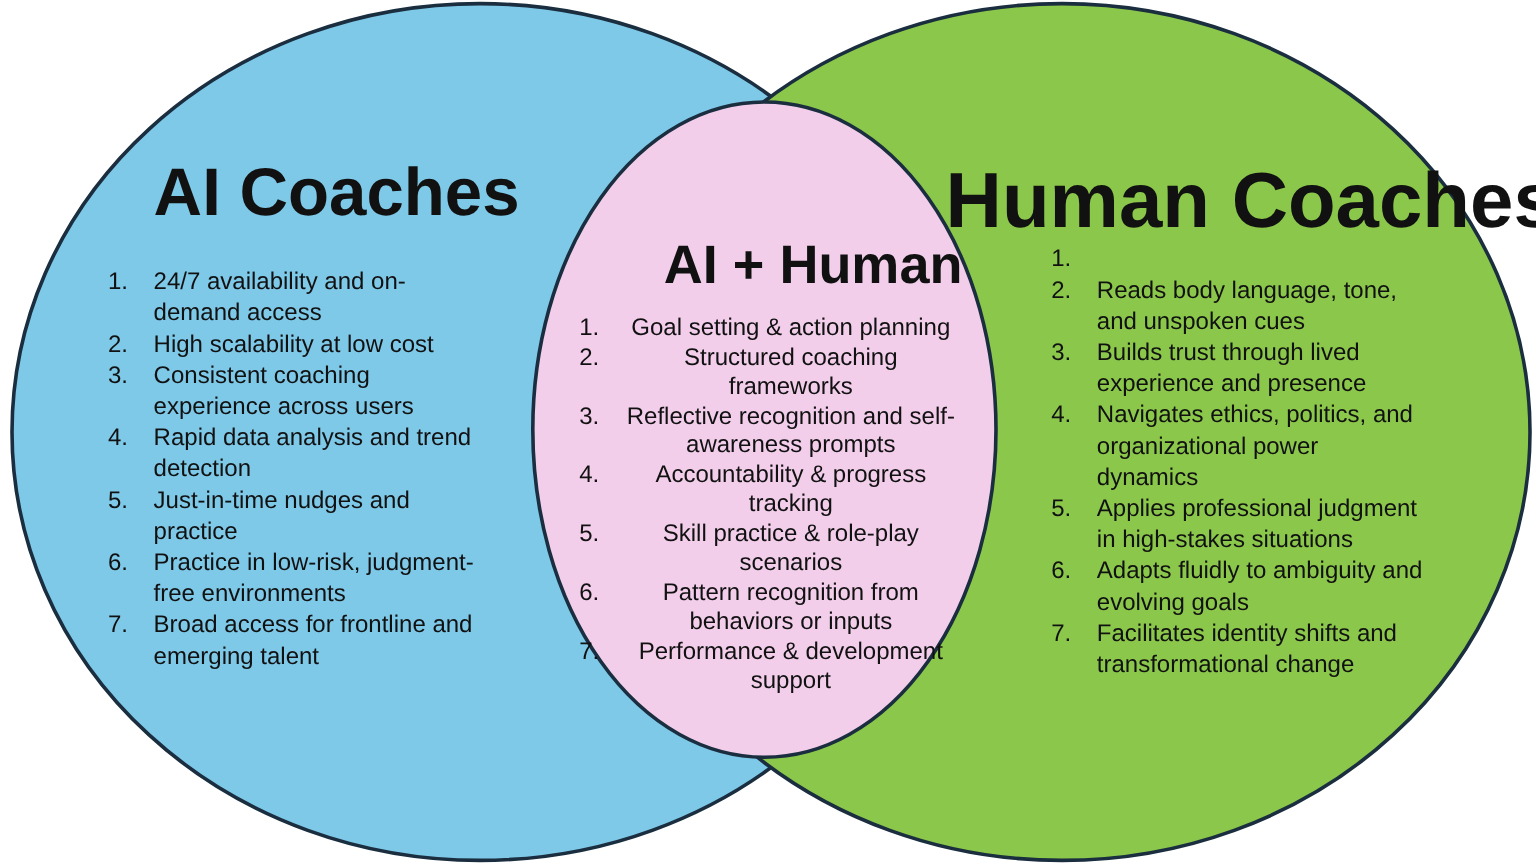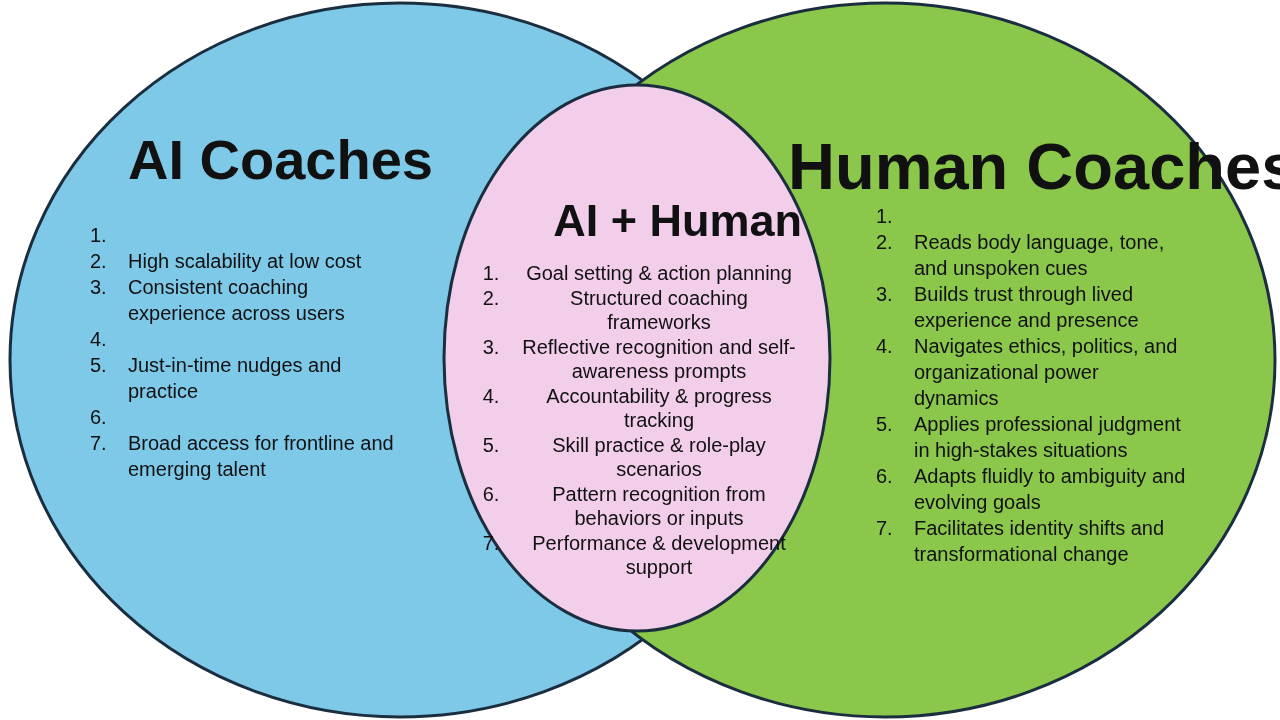--- a/index.html
+++ b/index.html
@@ -45,38 +45,41 @@
 
   <div class="circle-title title-left">AI Coaches</div>
 
   <div class="circle-title title-right">Human Coaches</div>
 
   <div class="circle-title title-center">AI + Human</div>
 
   <ol class="list list-left">
       <li>
         <span class="num">1.</span>
+        <span class="txt">24/7 availability and on-demand access</span>
       </li>
       <li>
         <span class="num">2.</span>
         <span class="txt">High scalability at low cost</span>
       </li>
       <li>
         <span class="num">3.</span>
         <span class="txt">Consistent coaching experience across users</span>
       </li>
       <li>
         <span class="num">4.</span>
+        <span class="txt">Rapid data analysis and trend detection</span>
       </li>
       <li>
         <span class="num">5.</span>
         <span class="txt">Just-in-time nudges and practice</span>
       </li>
       <li>
         <span class="num">6.</span>
+        <span class="txt">Practice in low-risk, judgment-free environments</span>
       </li>
       <li>
         <span class="num">7.</span>
         <span class="txt">Broad access for frontline and emerging talent</span>
       </li>
     </ol>
 
   <ol class="list list-center">
       <li>
         <span class="num">1.</span>

